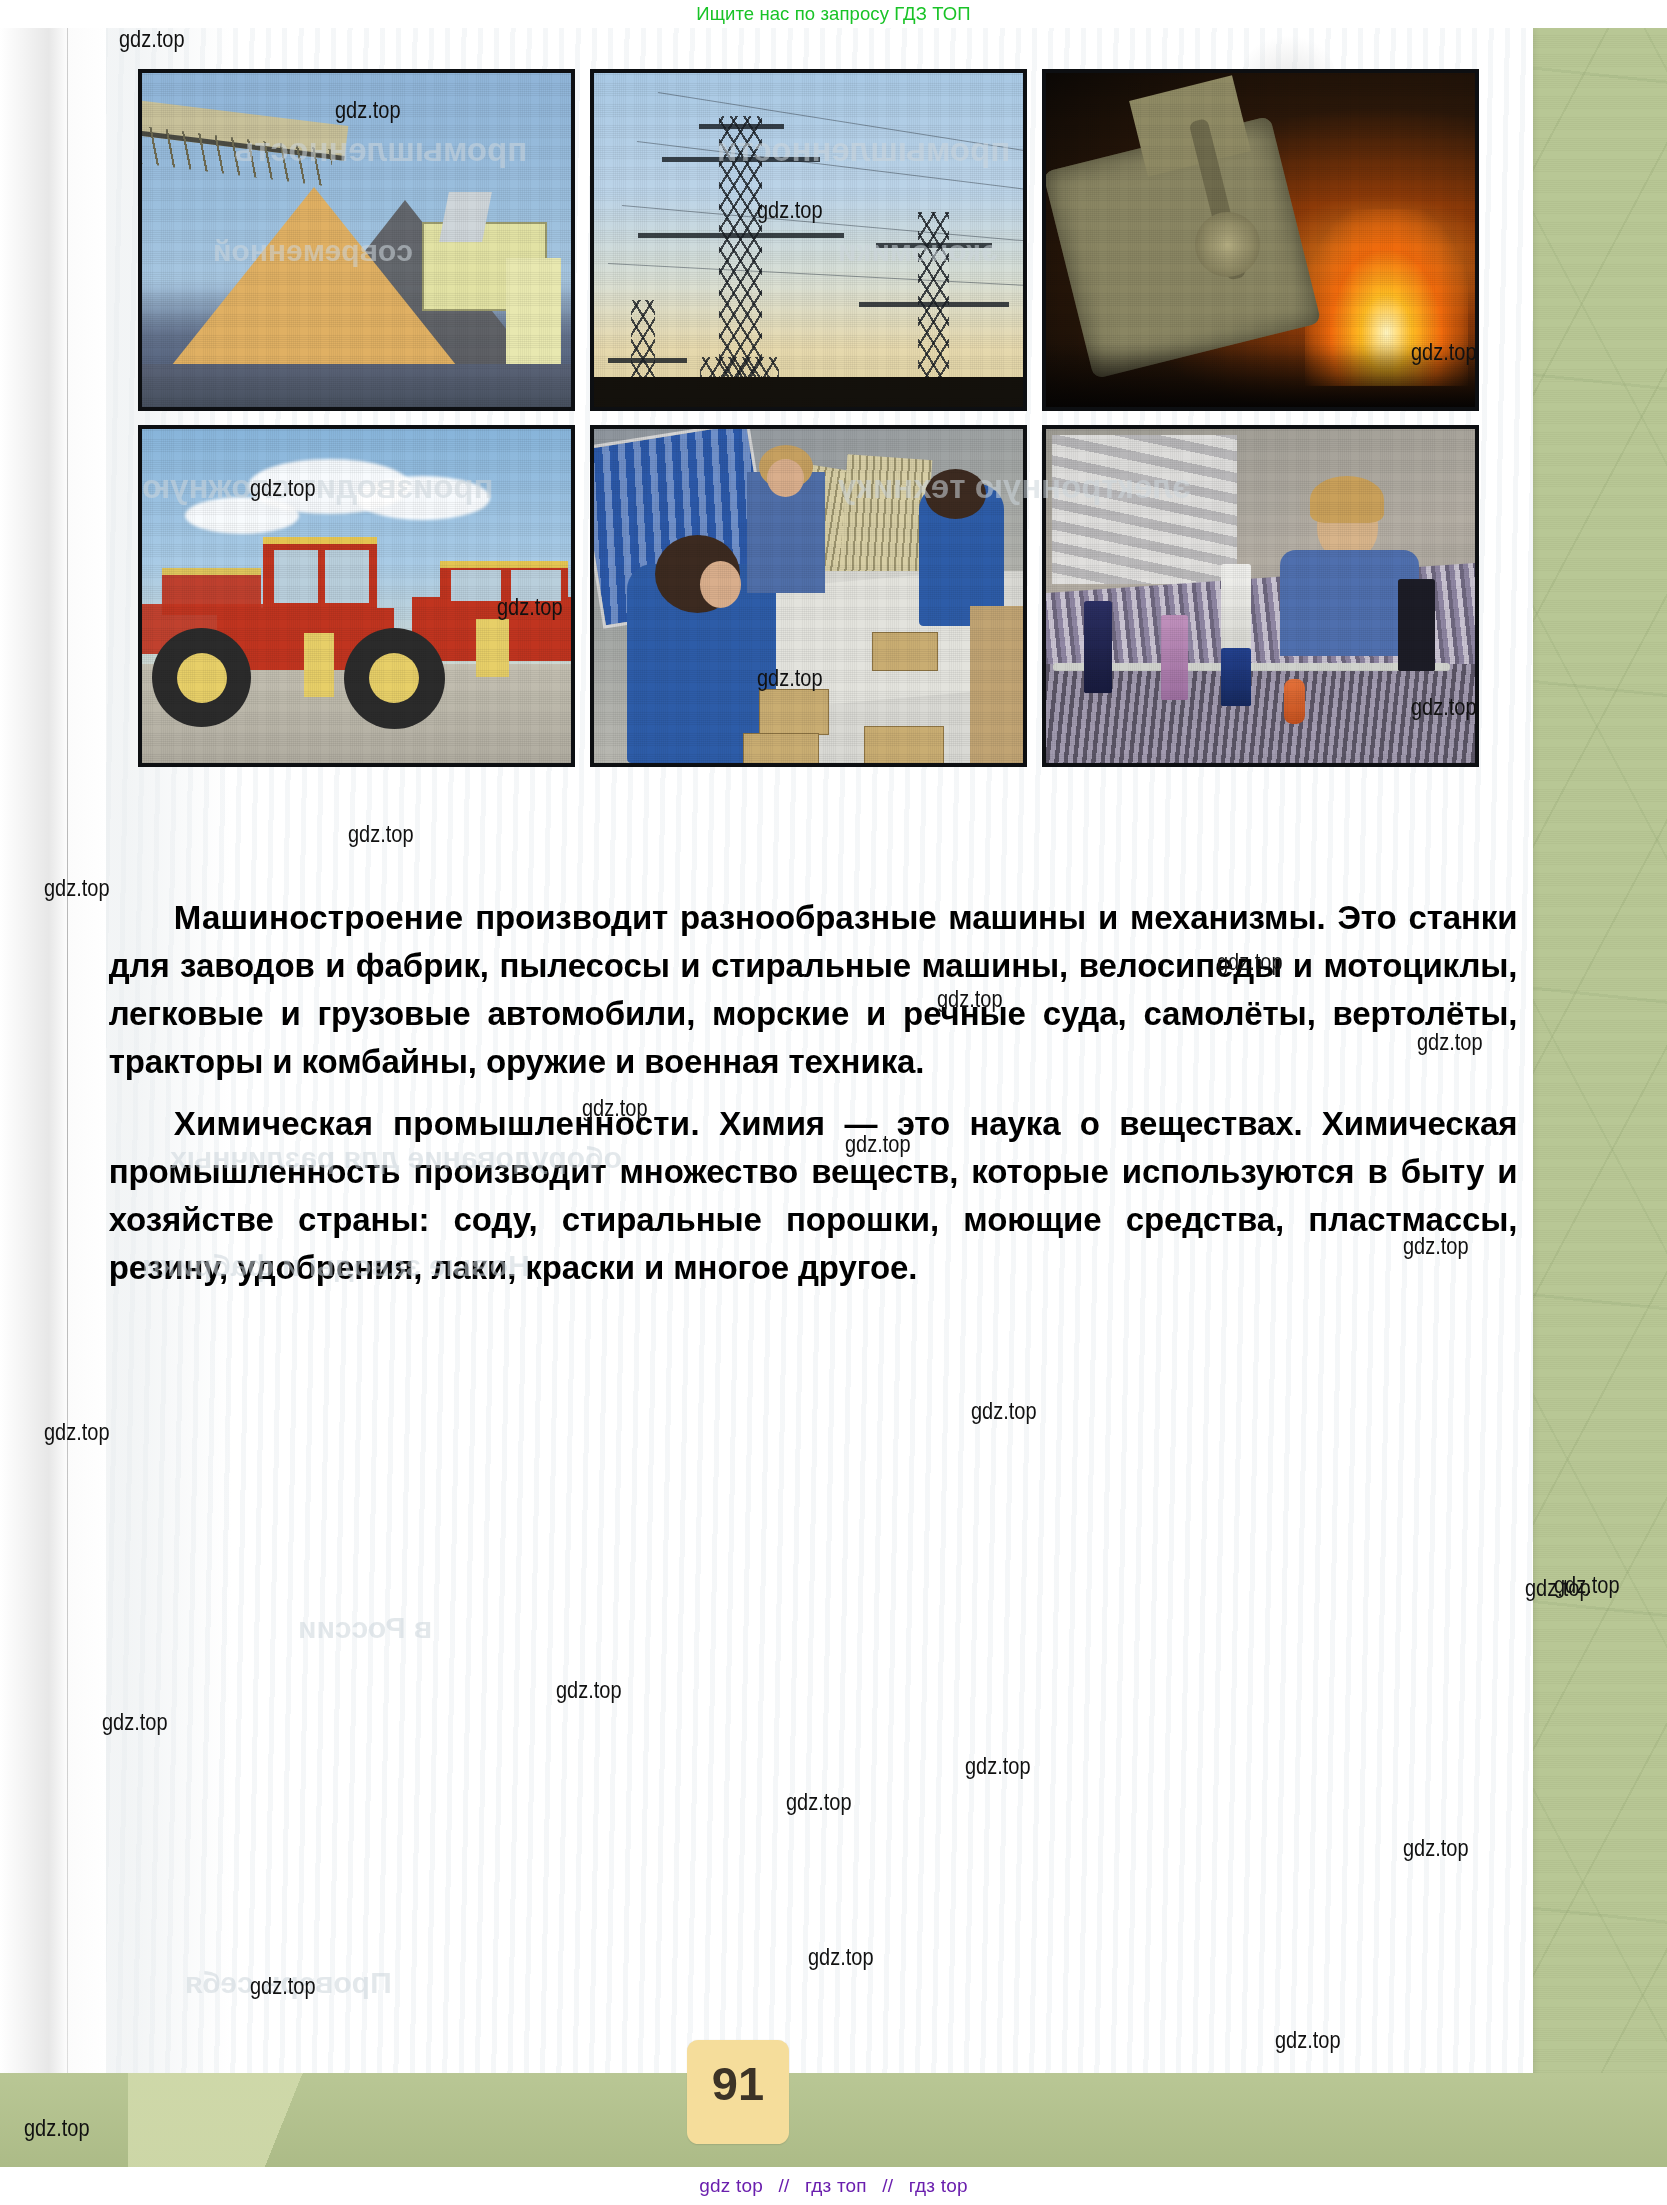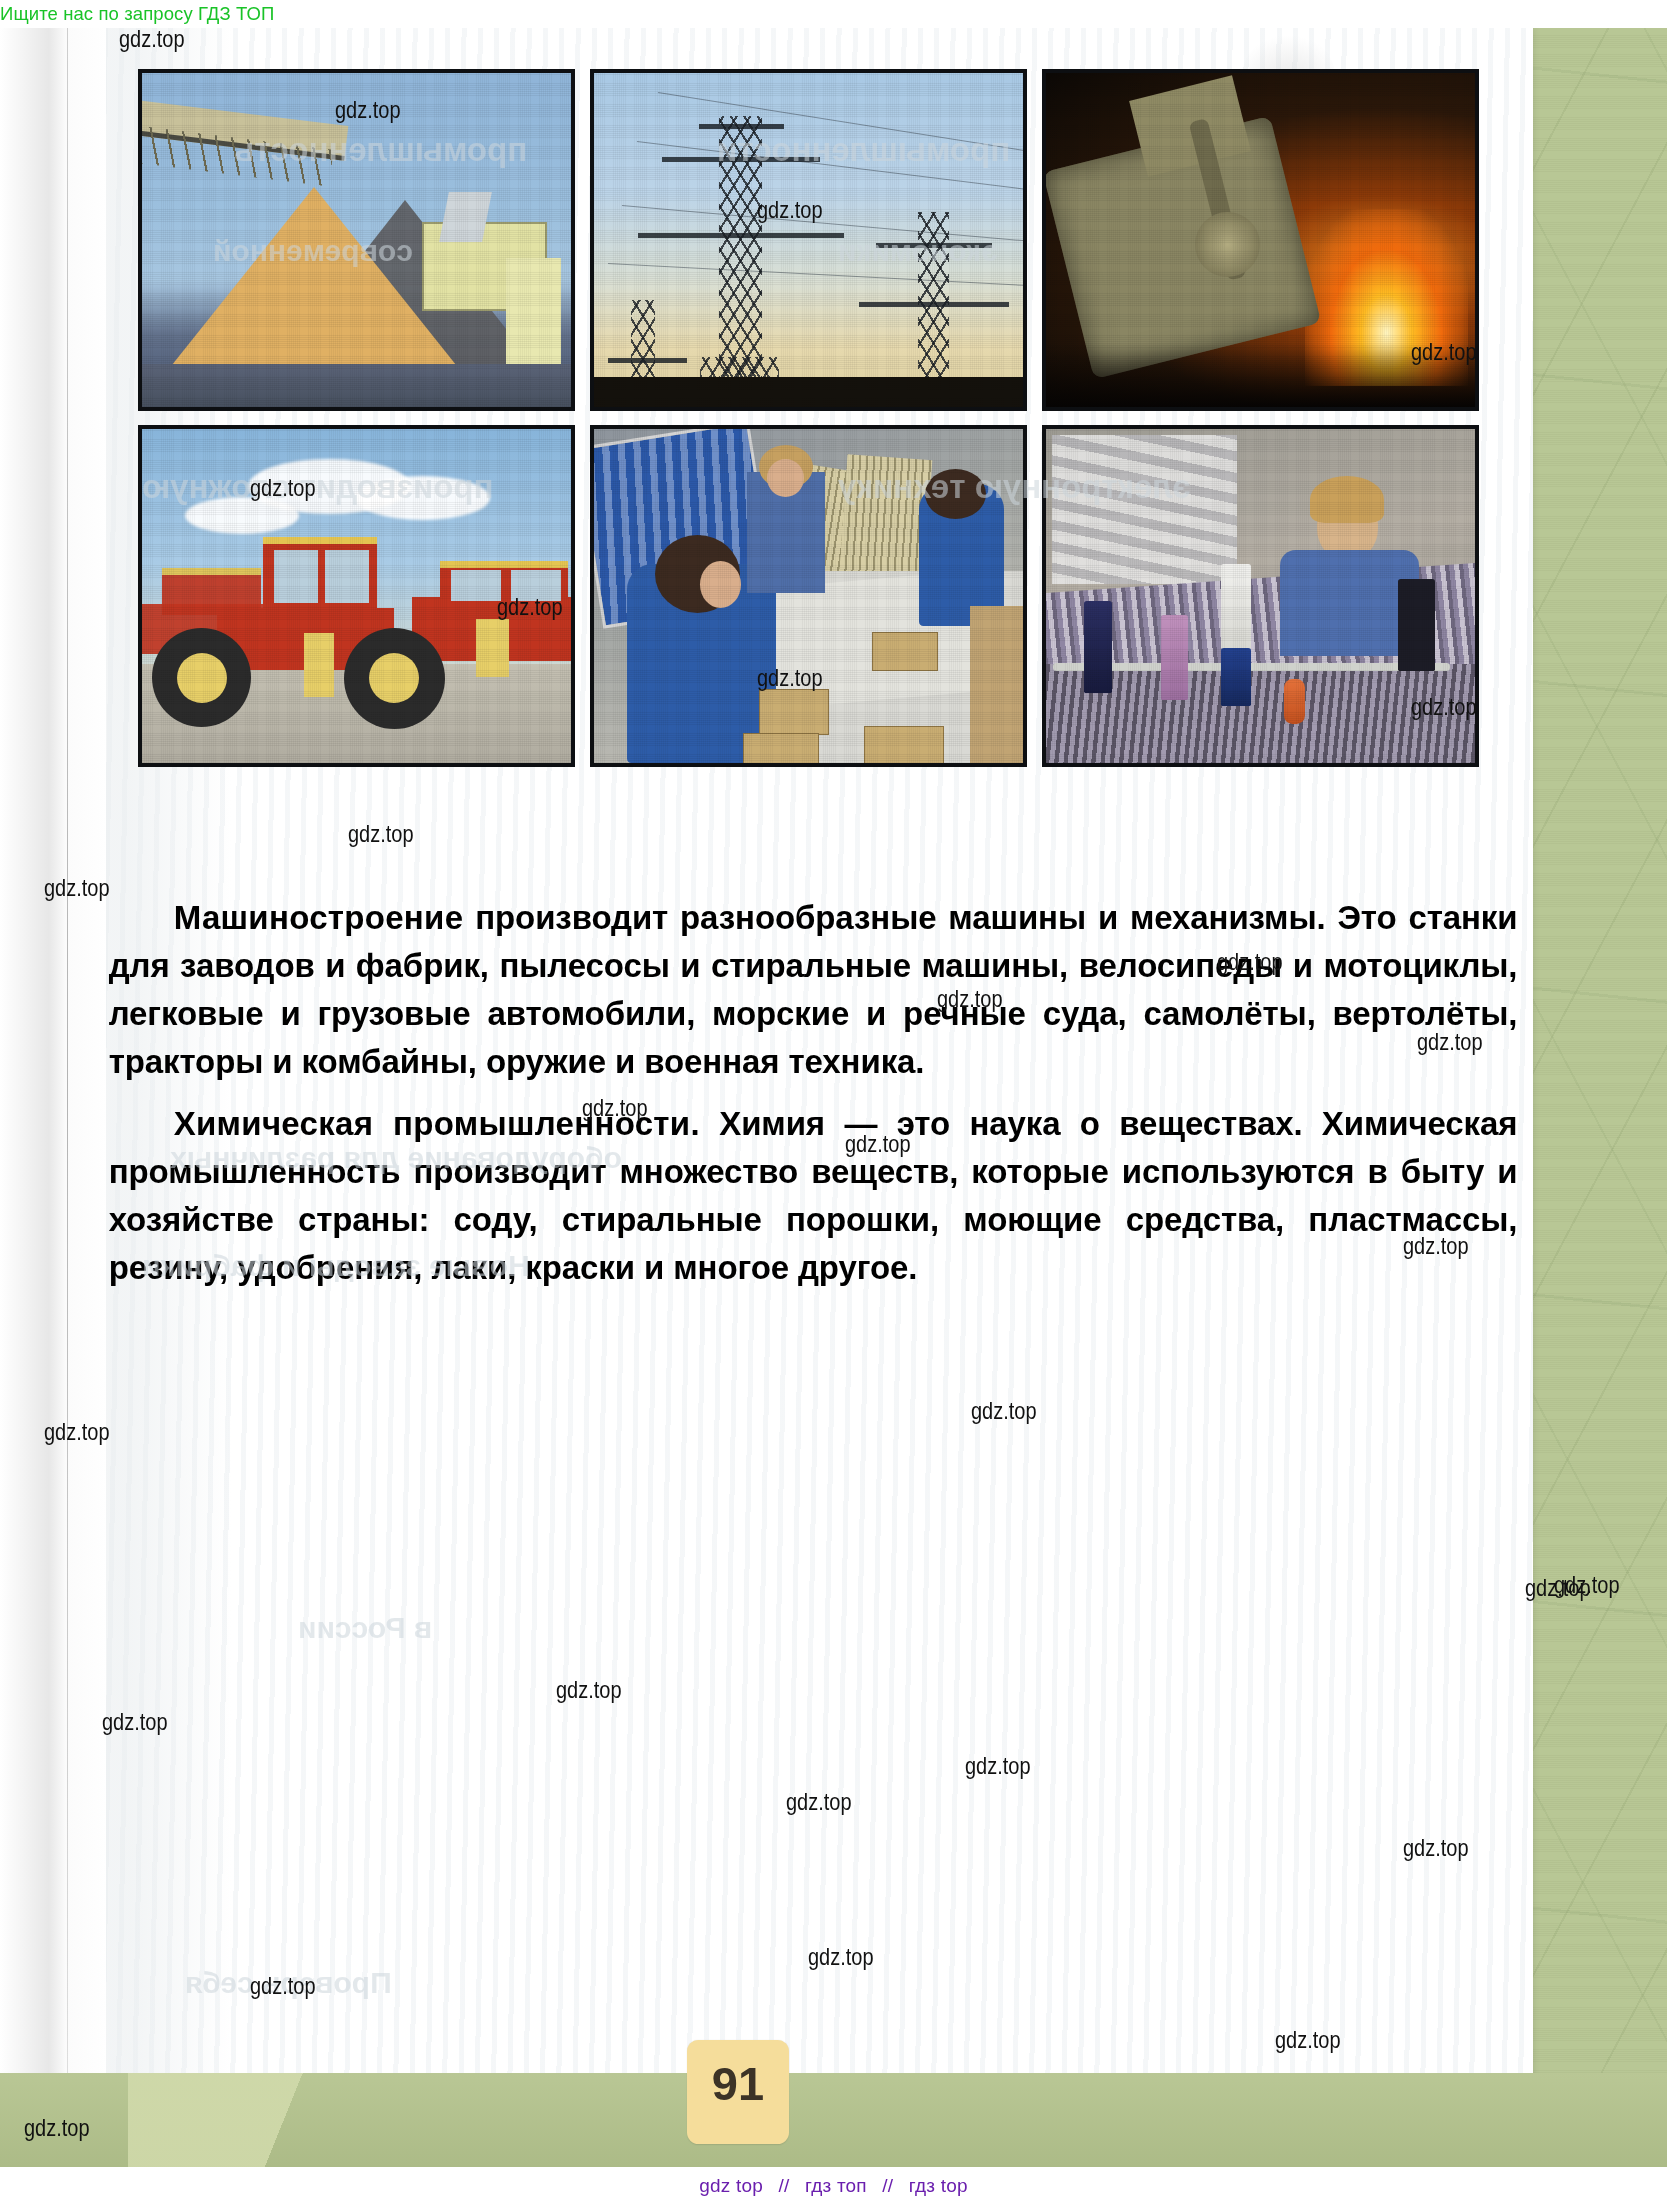--- a/index.html
+++ b/index.html
@@ -25,21 +25,21 @@
   }
   #backdrop .grain{
     position:absolute;inset:0;
     background-image:repeating-linear-gradient(0deg, rgba(0,0,0,.025) 0 0.7px, rgba(255,255,255,.02) 0.7px 2.1px);
   }
 
   
   #header{
     position:absolute;left:0;top:0;width:1667px;height:28px;
     background:#ffffff;z-index:60;
-    display:flex;align-items:center;
+    display:flex;align-items:center;justify-content:center;
   }
   #header .hdr-text{
     color:#19c327;font-size:18.5px;font-weight:400;letter-spacing:0.1px;
     font-family:"Liberation Sans", sans-serif;white-space:nowrap;
   }
 
   
   #page{
     position:absolute;left:103px;top:28px;width:1430px;height:2115px;
     background:#ffffff;

